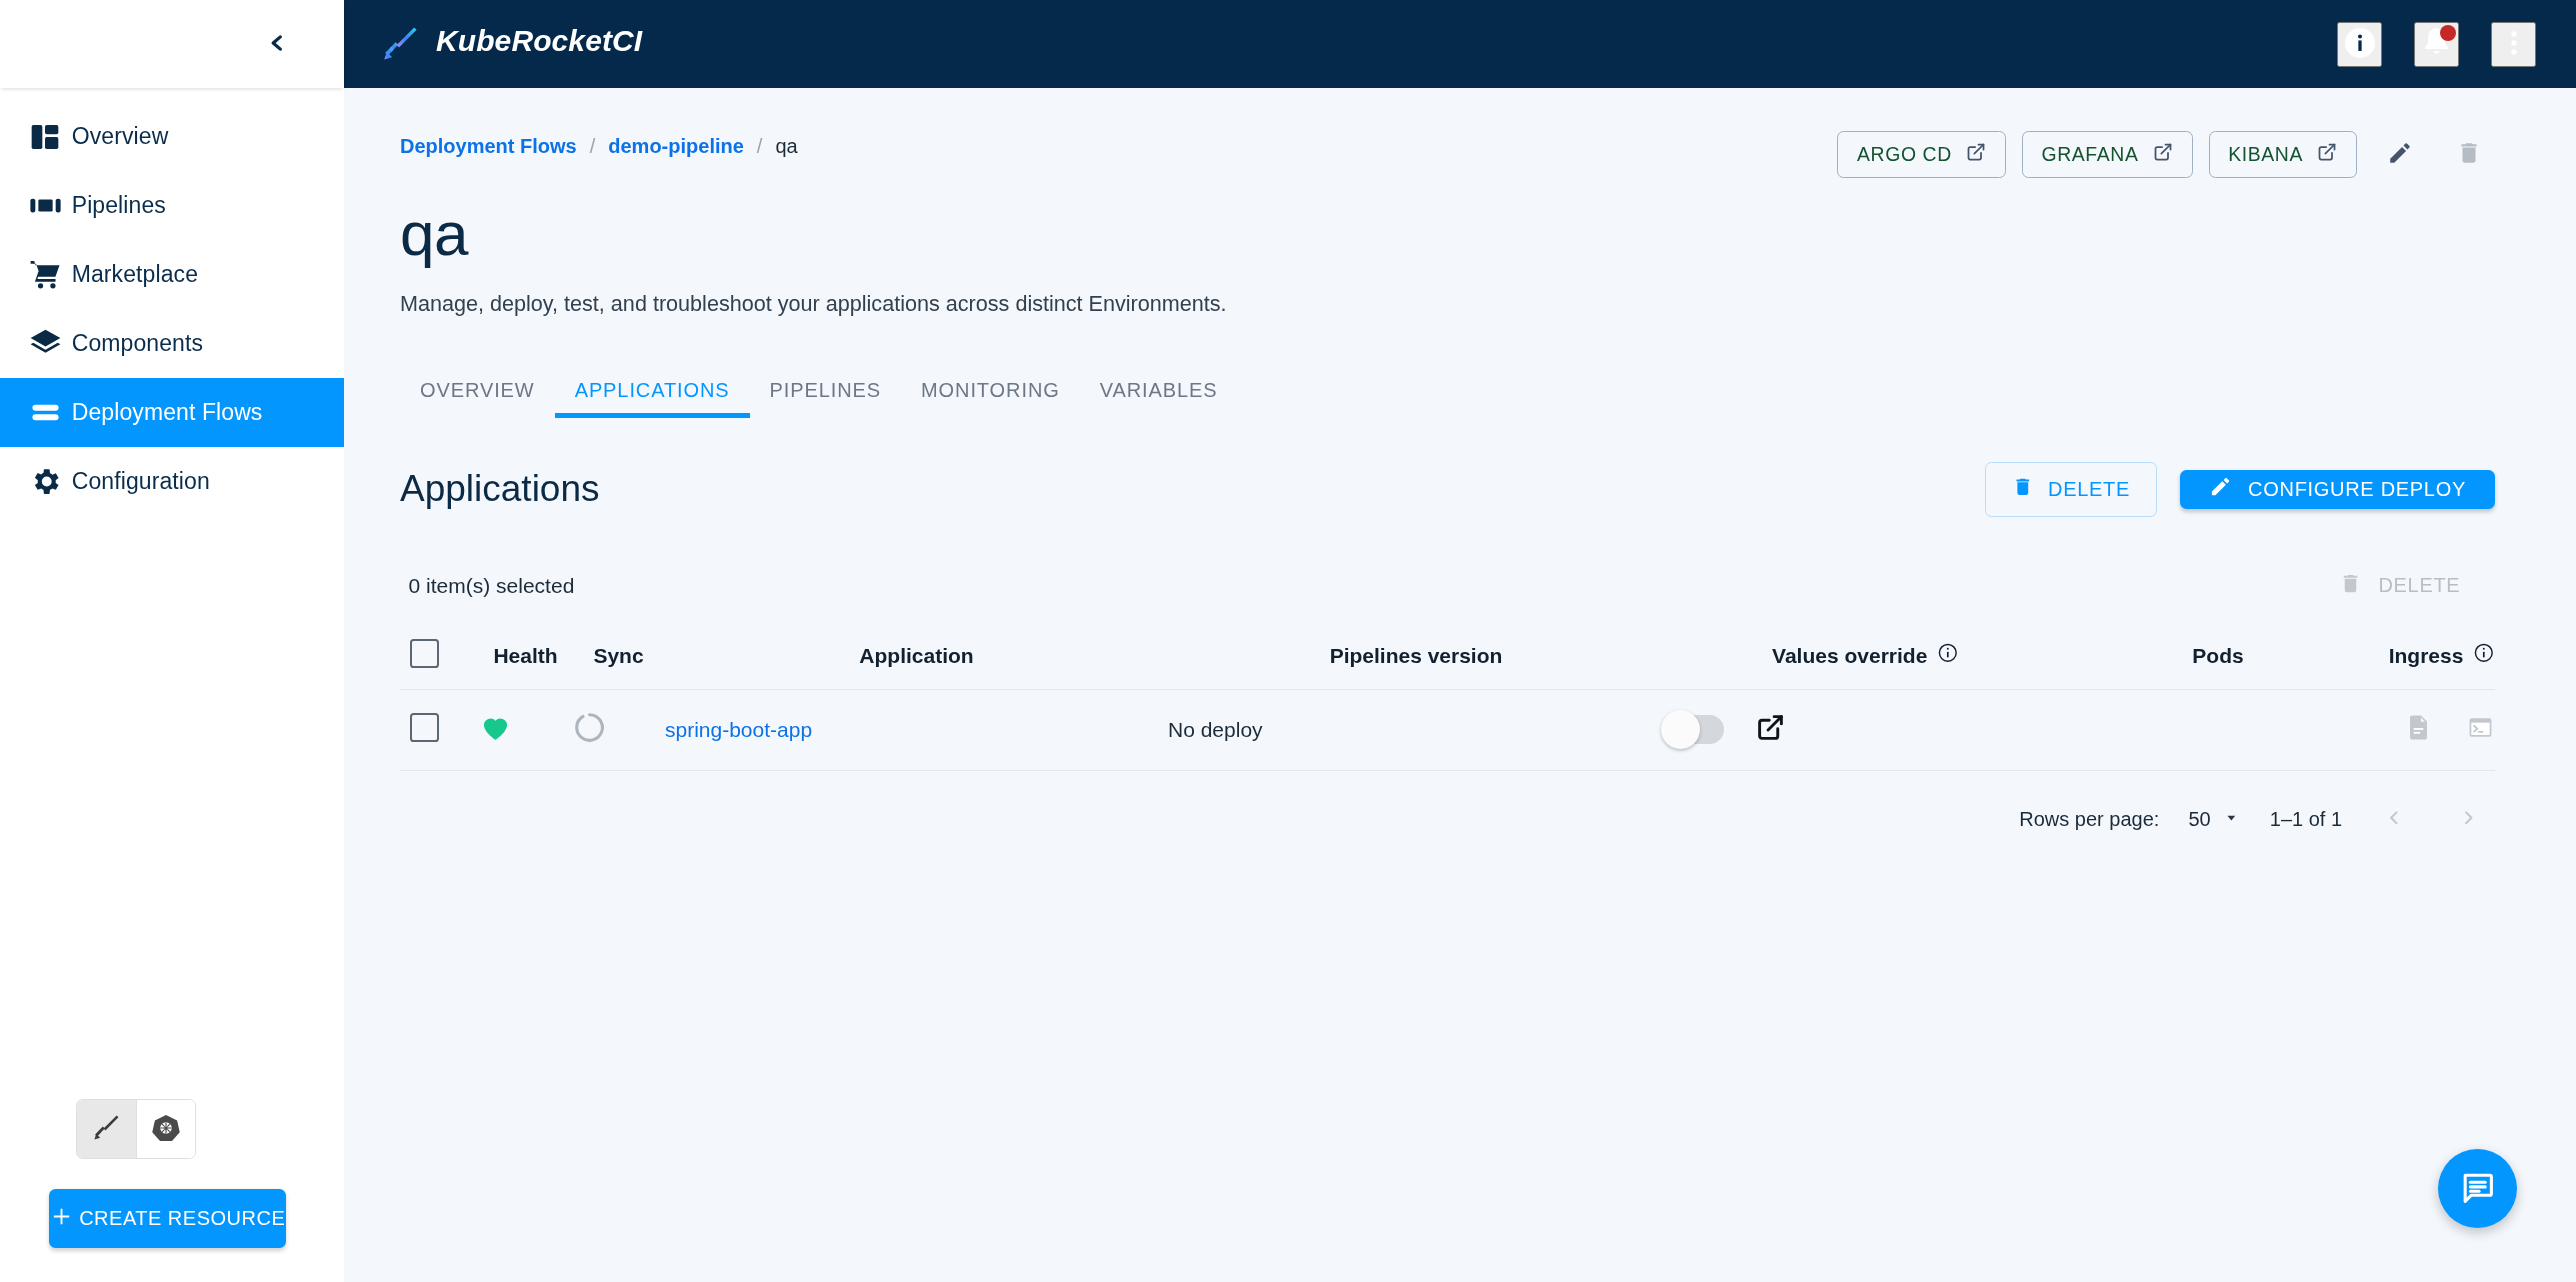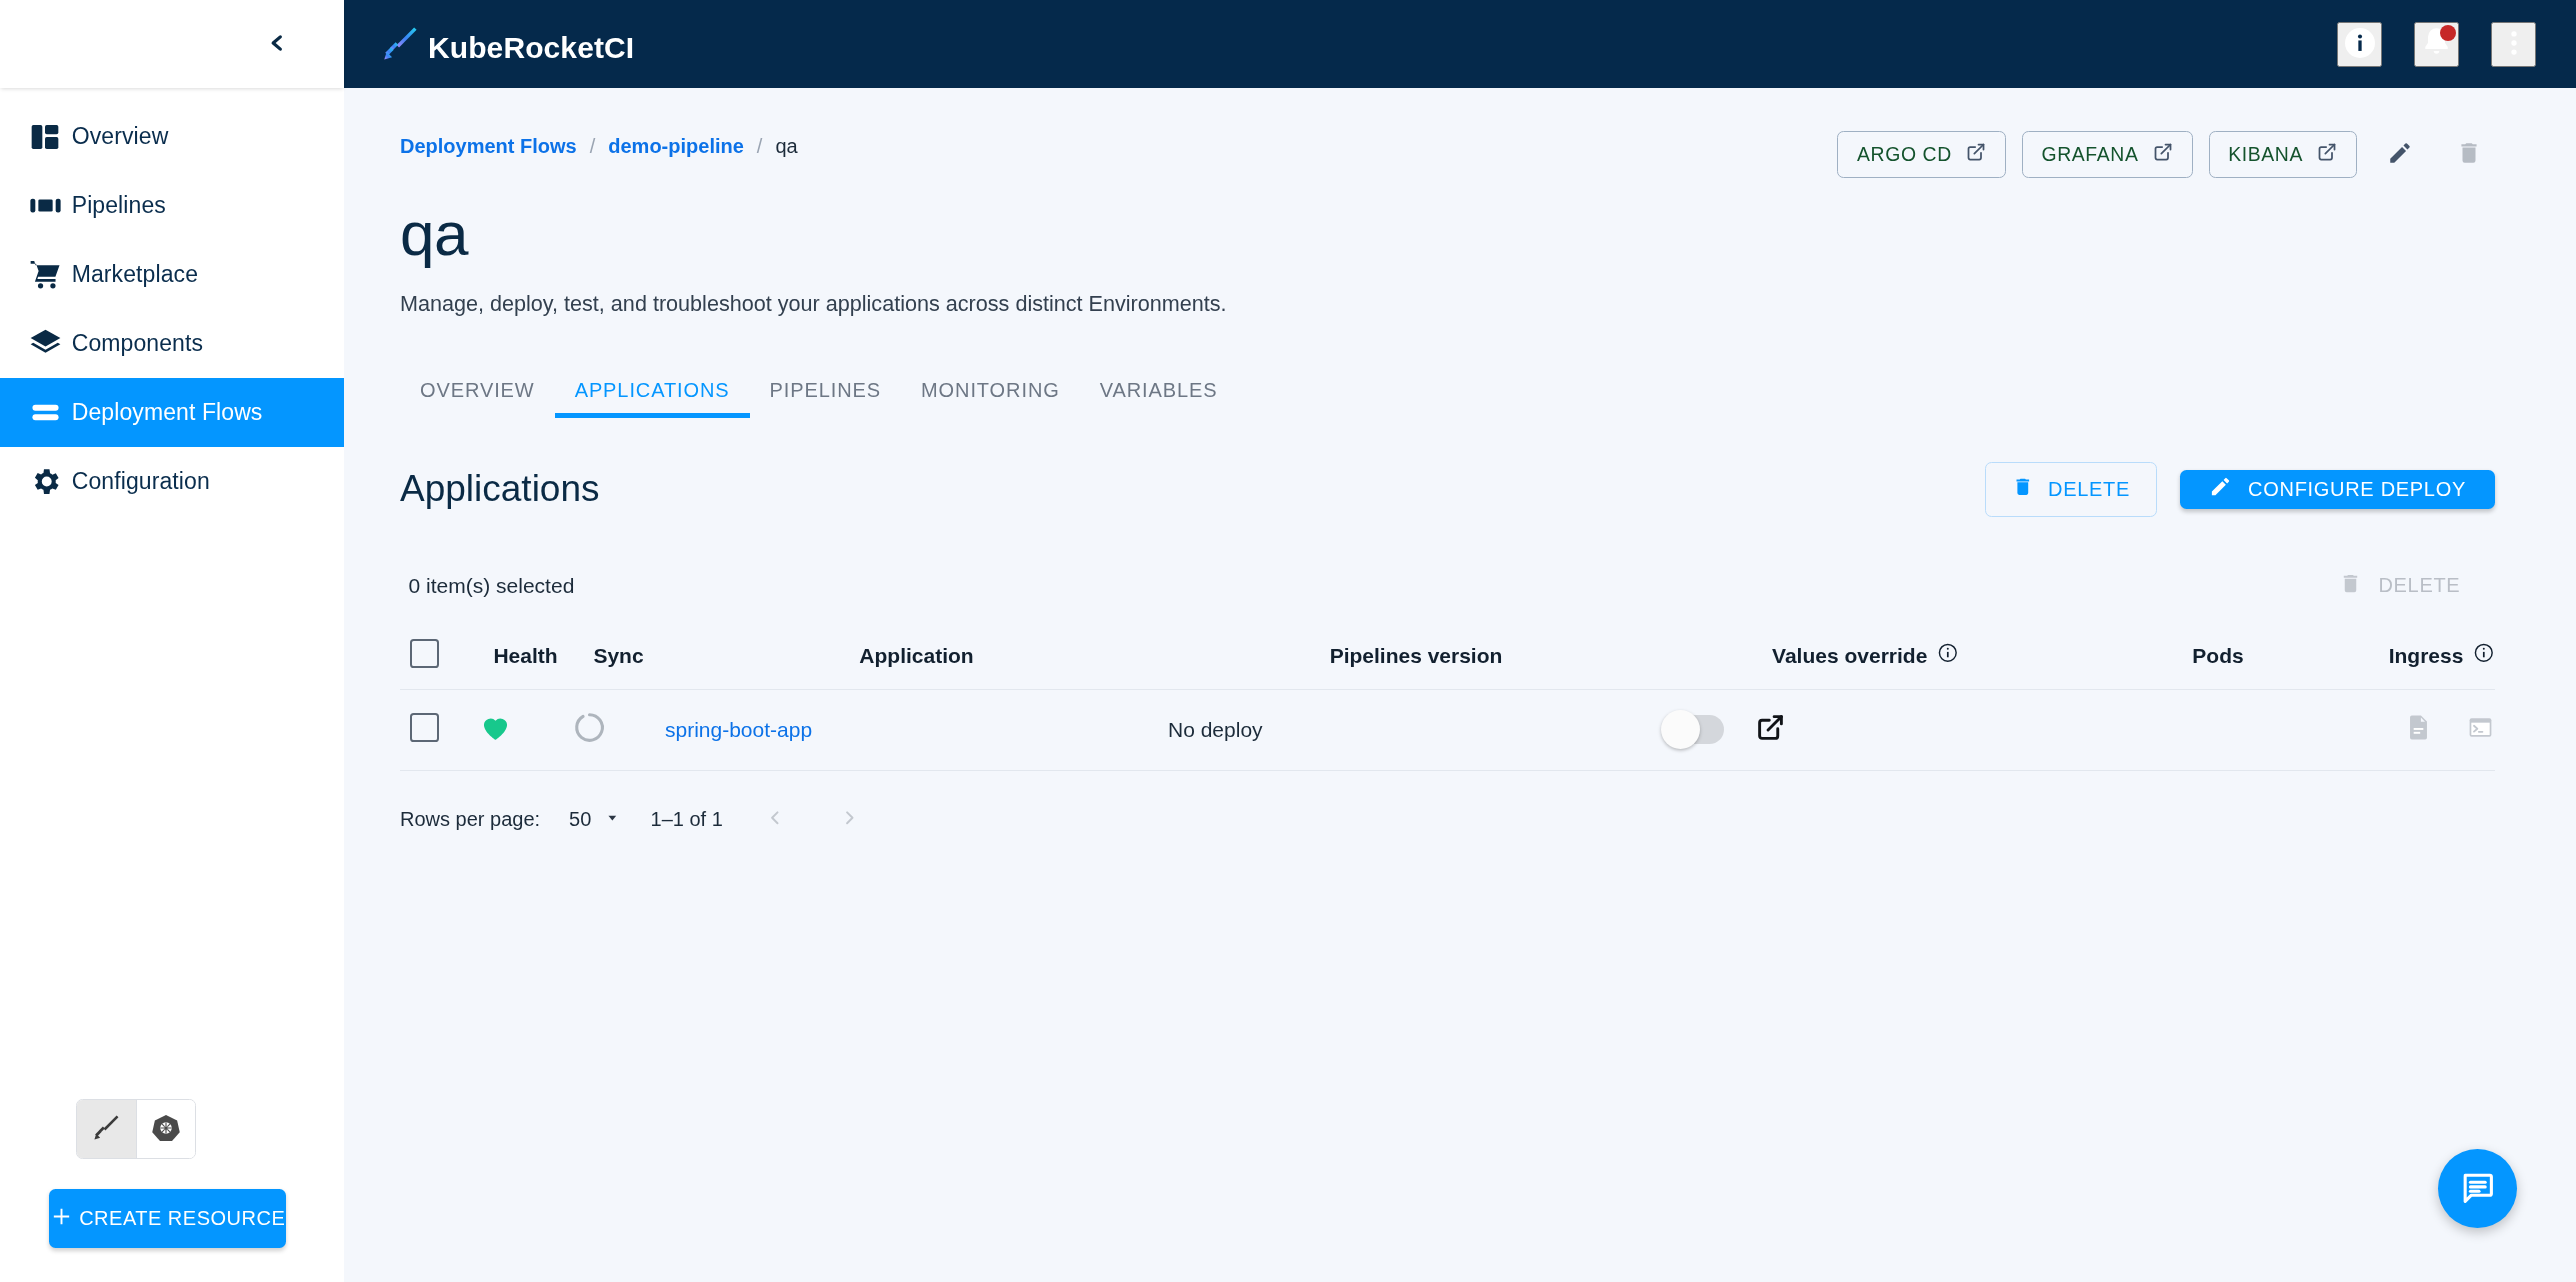--- a/index.html
+++ b/index.html
@@ -87,21 +87,21 @@
 
   
   .main { position: relative; flex: 1 1 auto; display: flex; flex-direction: column; background: #f4f7fc; }
   .topbar {
     height: 88px; flex: 0 0 88px;
     background: #05294b;
     display: flex; align-items: center;
     padding: 0 40px 0 37px;
     position: relative; z-index: 5;
   }
-  .brand { display: flex; align-items: flex-end; gap: 8px; }
+  .brand { display: flex; align-items: flex-start; gap: 16px; font-style: italic; }
   .brand-title { color: #ffffff; font-size: 30px; font-weight: bold; letter-spacing: 0.1px; }
   .topbar-actions { margin-left: auto; display: flex; align-items: center; gap: 32px; }
   .tb-icon {
     position: relative;
     width: 45px; height: 45px;
     display: flex; align-items: center; justify-content: center;
     cursor: pointer;
   }
   .bell-dot {
     position: absolute; top: 1.4px; right: 1.4px;
@@ -214,21 +214,21 @@
   }
   .toggle .knob {
     position: absolute; left: -2.9px; top: -5px;
     width: 39px; height: 39px; border-radius: 50%; background: #fbfbfb;
     box-shadow: 0 1.4px 3.6px rgba(0,0,0,0.25);
   }
   .cell-flex { display: flex; align-items: center; gap: 32px; }
   .pods-cell { display: flex; align-items: center; gap: 33px; justify-content: flex-end; }
 
   .pagination {
-    display: flex; align-items: center; 
+    display: flex; align-items: center; justify-content: flex-end;
     gap: 29px; padding: 26px 2.9px 0 0;
     font-size: 20px; color: #1c2b3a;
   }
   .rows-select { display: flex; align-items: center; gap: 11.5px; cursor: pointer; }
   .page-nav-btn {
     width: 46px; height: 46px; border: none; background: none; cursor: pointer;
     display: flex; align-items: center; justify-content: center; color: #b9bec6;
   }
 
   .fab {

